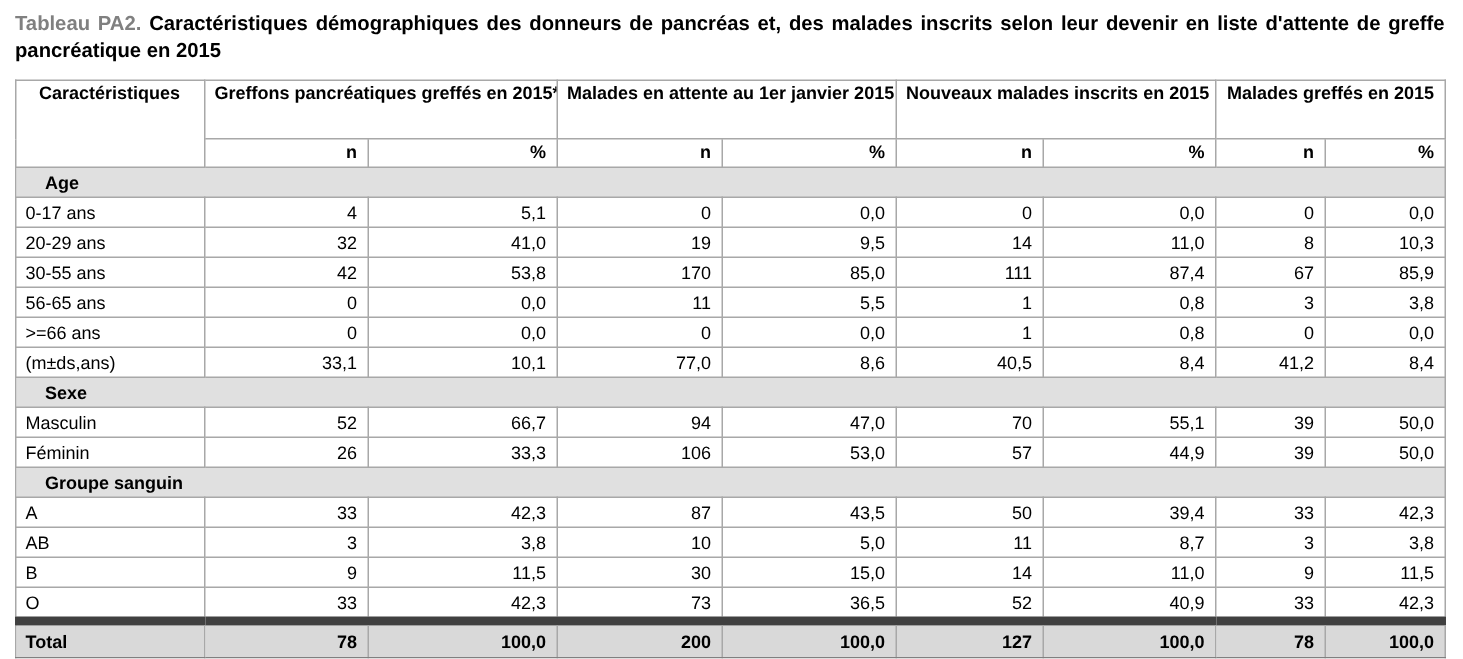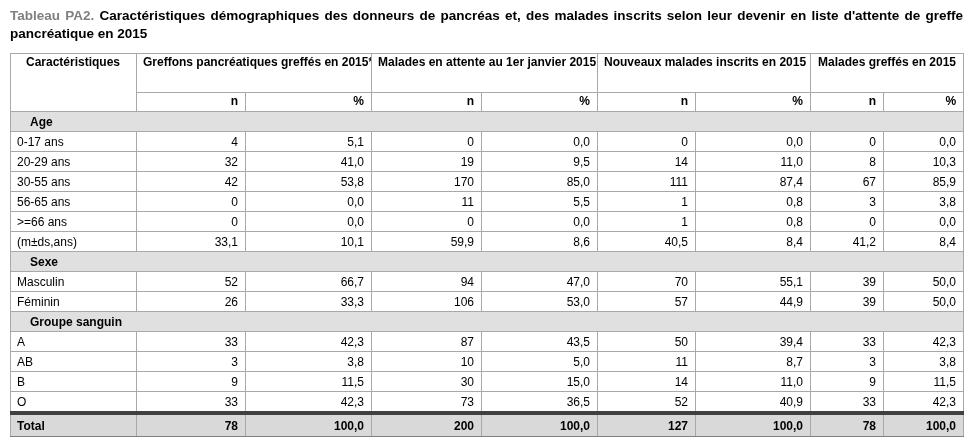--- a/index.html
+++ b/index.html
@@ -66,21 +66,21 @@
   tbody td.num { text-align:right; }
   tr.section-row td {
     background:#e0e0e0;
     font-weight:bold;
     padding-left:19px;
   }
   tr.total-row td {
     background:#d9d9d9;
     font-weight:bold;
     height:19px;
-    border-top:4px solid #404040;
+    border-top:6px solid #404040;
     border-bottom:1px solid #808080;
   }
 </style>
 </head>
 <body>
 
 <div class="page">
 
   <div class="title">
     <span class="tag">Tableau PA2.</span>
@@ -174,21 +174,21 @@
           <td class="num">0,0</td>
           <td class="num">1</td>
           <td class="num">0,8</td>
           <td class="num">0</td>
           <td class="num">0,0</td>
         </tr>
         <tr>
           <td class="lab">(m±ds,ans)</td>
           <td class="num">33,1</td>
           <td class="num">10,1</td>
-          <td class="num">59,9</td>
+          <td class="num">77,0</td>
           <td class="num">8,6</td>
           <td class="num">40,5</td>
           <td class="num">8,4</td>
           <td class="num">41,2</td>
           <td class="num">8,4</td>
         </tr>
         <tr class="section-row">
           <td colspan="9">Sexe</td>
         </tr>
         <tr>

